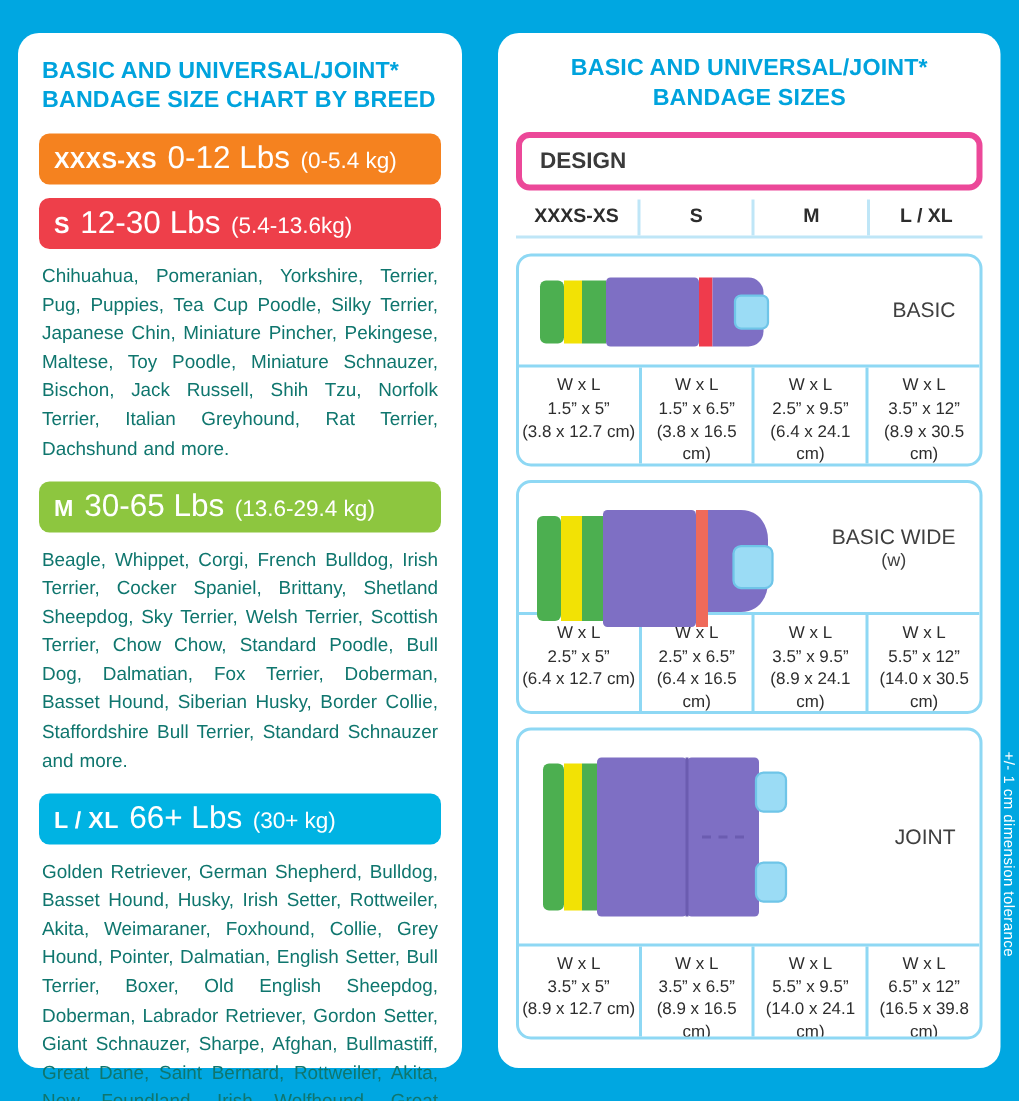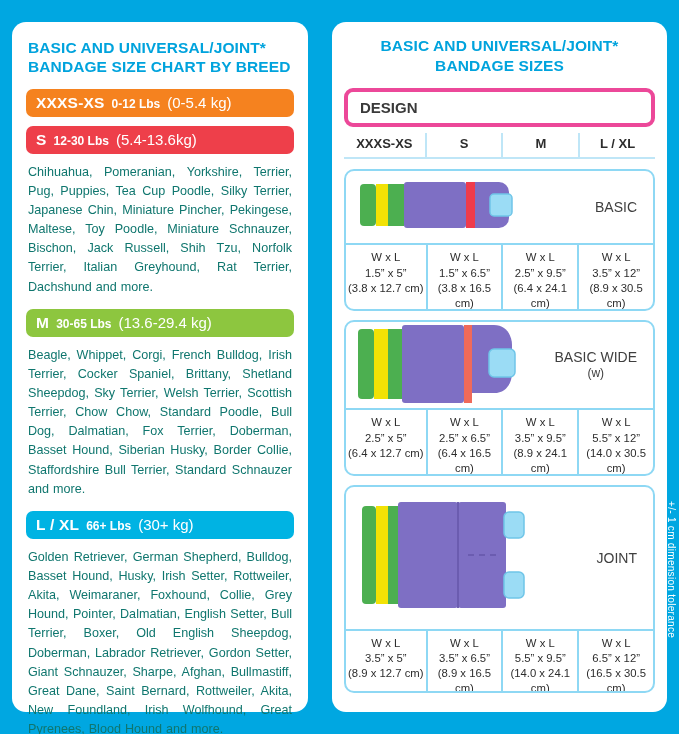--- a/index.html
+++ b/index.html
@@ -41,21 +41,21 @@
     color:#ffffff;
     padding:5px 10px;
     margin-bottom:9px;
     font-size:15px;
     display:flex;
     align-items:baseline;
     gap:7px;
     box-sizing:border-box;
   }
   .sizebar .code{font-weight:bold;font-size:15.5px;letter-spacing:.2px;}
-  .sizebar .lbs{font-weight:bold;font-size:12px;}
+  .sizebar .lbs{font-weight:normal;font-size:21px;}
   .sizebar .kg{font-weight:normal;font-size:15px;}
   .breeds{
     font-size:12.6px;
     line-height:1.52;
     color:#0f766e;
     text-align:justify;
     margin:0 2px 12px 2px;
     word-spacing:.5px;
   }
   
@@ -101,21 +101,20 @@
   .rowblock{
     border:2px solid #8ed8f4;
     border-radius:10px;
     margin-bottom:9px;
     overflow:hidden;
     background:#fff;
   }
   .illus{
     position:relative;
     display:flex;
-    align-items:center;
     padding:8px 10px;
     box-sizing:border-box;
   }
   .illus .label{
     position:absolute;
     right:16px;
     top:50%;
     transform:translateY(-50%);
     font-size:14px;
     color:#3f3f3f;
@@ -315,20 +314,20 @@
           <span class="cm">(8.9 x 16.5 cm)</span>
         </div>
         <div>
           <span class="wl">W x L</span>
           <span class="in">5.5” x 9.5”</span>
           <span class="cm">(14.0 x 24.1 cm)</span>
         </div>
         <div>
           <span class="wl">W x L</span>
           <span class="in">6.5” x 12”</span>
-          <span class="cm">(16.5 x 30.5 cm)</span>
+          <span class="cm">(16.5 x 39.8 cm)</span>
         </div>
       </div>
     </div>
   </div>
 
   <div class="tolerance">+/- 1 cm dimension tolerance</div>
 </div>
 
 </body></html>

